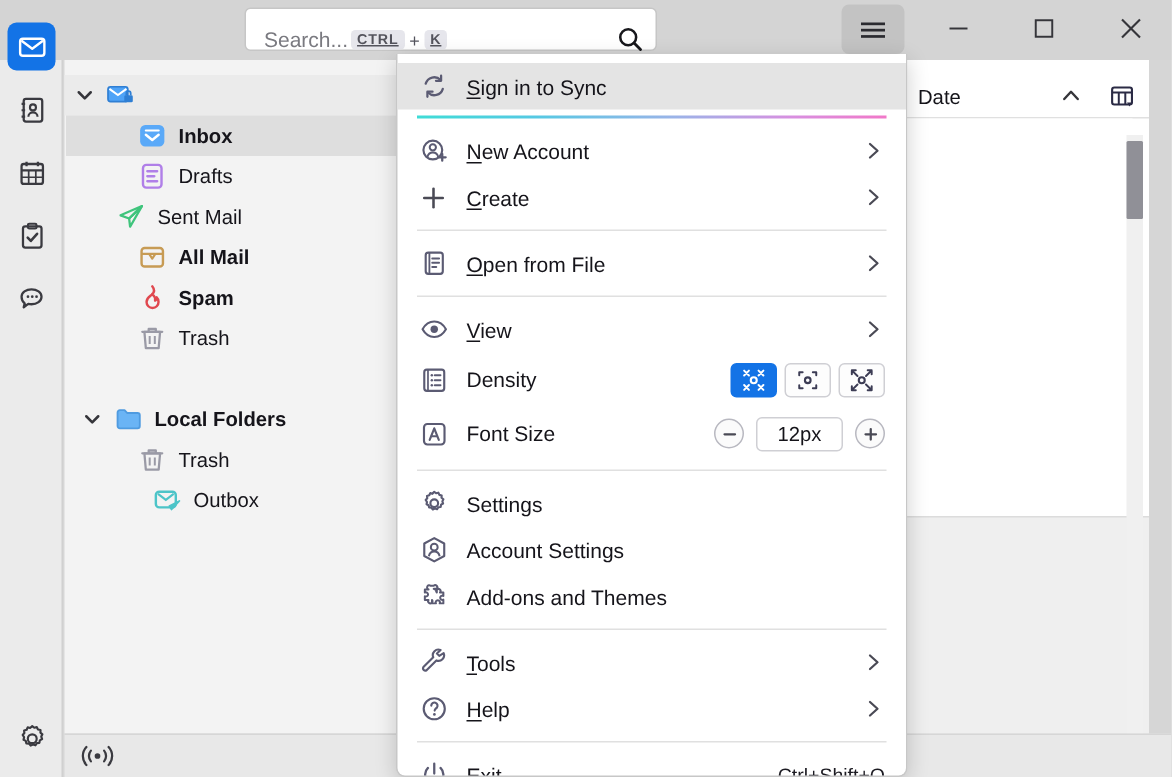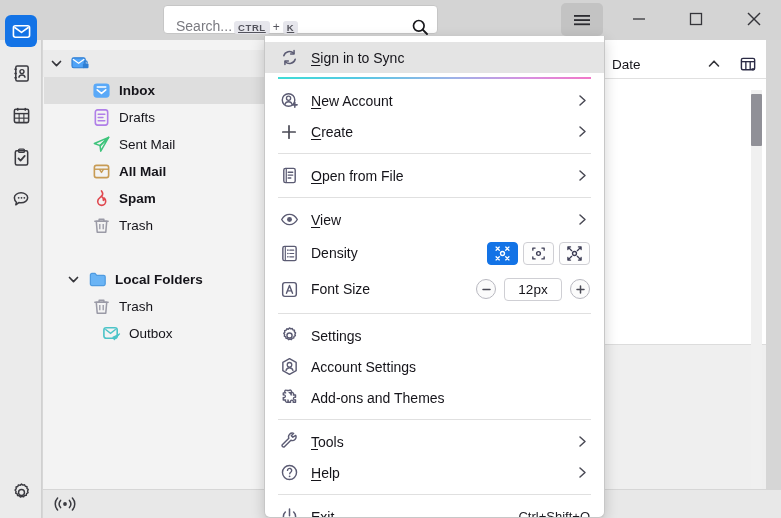--- a/index.html
+++ b/index.html
@@ -21,21 +21,21 @@
     width: 781px; height: 40px;
     background: #d4d4d4;
     display: flex; align-items: center;
   }
   .search-wrap {
     position: absolute; left: 163px; top: 5px;
     width: 275px; height: 29px;
     background: #ffffff;
     border: 1px solid #c6c6c6;
     border-radius: 4px;
-    display: flex; align-items: flex-start;
+    display: flex; align-items: center;
     padding: 12px 8px 0 12px;
   }
   .search-placeholder {
     font-size: 14px; color: #7a7a80;
     white-space: nowrap;
   }
   .kbd {
     display: inline-block;
     background: #e6e6ec;
     border-radius: 3px;
@@ -372,21 +372,21 @@
         <svg width="19" height="19" viewBox="0 0 20 20">
             <rect x="3.5" y="2" width="13" height="16" rx="2.4" fill="none" stroke="#b07fe8" stroke-width="1.7"></rect>
             <line x1="6.5" y1="6.5" x2="13.5" y2="6.5" stroke="#b07fe8" stroke-width="1.6" stroke-linecap="round"></line>
             <line x1="6.5" y1="10" x2="11.5" y2="10" stroke="#b07fe8" stroke-width="1.6" stroke-linecap="round"></line>
             <line x1="6.5" y1="13.5" x2="13.5" y2="13.5" stroke="#b07fe8" stroke-width="1.6" stroke-linecap="round"></line>
           </svg>
       </span>
       <span class="folder-name">Drafts</span>
     </div>
 
-    <div class="folder-row" style="top:91px; padding-left:46px">
+    <div class="folder-row" style="top:91px; padding-left:32px">
       <span class="folder-ic">
         <svg width="19" height="19" viewBox="0 0 20 20">
             <path d="M17.5 2.5 L2.5 9 L8.5 11.2 L17.5 2.5 Z" fill="none" stroke="#3fc47c" stroke-width="1.6" stroke-linejoin="round"></path>
             <path d="M17.5 2.5 L8.5 11.2 L9.2 17 L17.5 2.5 Z" fill="none" stroke="#3fc47c" stroke-width="1.6" stroke-linejoin="round"></path>
           </svg>
       </span>
       <span class="folder-name">Sent Mail</span>
     </div>
 
     <div class="folder-row" style="top:118px; padding-left:46px">
@@ -417,21 +417,21 @@
             <line x1="3" y1="5.5" x2="17" y2="5.5" stroke="#9a9aa6" stroke-width="1.6" stroke-linecap="round"></line>
             <path d="M7.5 5.5 V3.5 h5 v2" fill="none" stroke="#9a9aa6" stroke-width="1.6" stroke-linejoin="round"></path>
             <line x1="8.2" y1="8.5" x2="8.2" y2="14" stroke="#9a9aa6" stroke-width="1.4"></line>
             <line x1="11.8" y1="8.5" x2="11.8" y2="14" stroke="#9a9aa6" stroke-width="1.4"></line>
           </svg>
       </span>
       <span class="folder-name">Trash</span>
     </div>
 
 
-    <div class="folder-row" style="top:226px; padding-left:16px">
+    <div class="folder-row" style="top:226px; padding-left:4px">
       <span class="twisty">
         <svg width="13" height="13" viewBox="0 0 13 13">
             <path d="M2.5 4.5 L6.5 8.6 L10.5 4.5" fill="none" stroke="#35353a" stroke-width="1.7" stroke-linecap="round" stroke-linejoin="round"></path>
           </svg>
       </span>
       <span class="folder-ic">
         <svg width="19" height="19" viewBox="0 0 20 20">
             <path d="M2.5 5.2a1.6 1.6 0 011.6-1.6h3.3l1.8 2h7.3a1.6 1.6 0 011.6 1.6v7.6a1.6 1.6 0 01-1.6 1.6H4.1a1.6 1.6 0 01-1.6-1.6z" fill="#6ab4f5" stroke="#4f9be0" stroke-width="1.3" stroke-linejoin="round"></path>
           </svg>
       </span>

